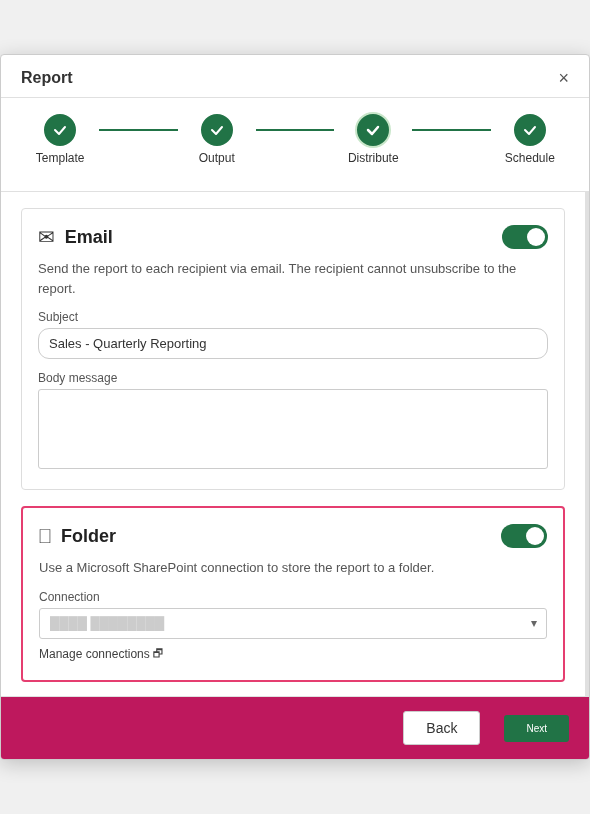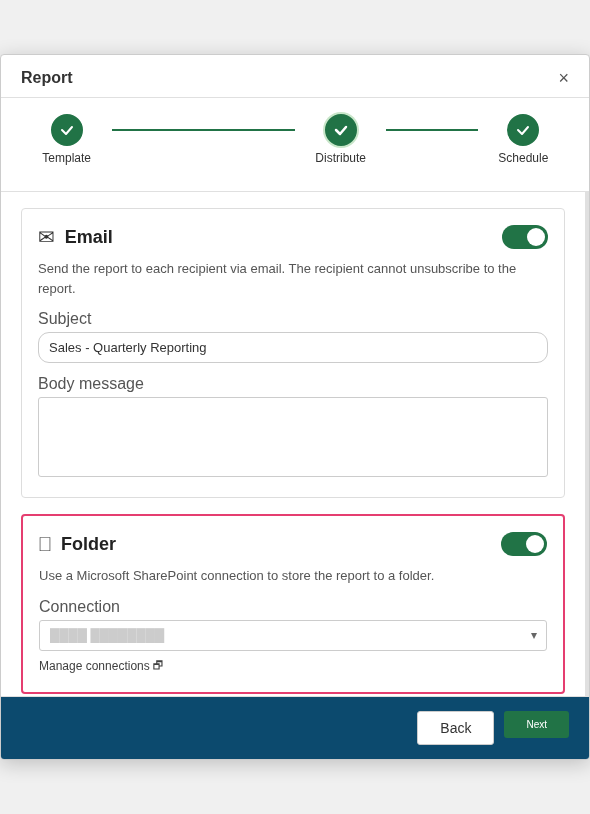--- a/index.html
+++ b/index.html
@@ -156,21 +156,21 @@
       background: #fff;
       border-radius: 50%;
     }
     .card-description {
       font-size: 13px;
       color: #555;
       margin-bottom: 12px;
       line-height: 1.5;
     }
     .field-label {
-      font-size: 16px;
+      font-size: 12px;
       color: #555;
       margin-bottom: 4px;
       font-weight: 500;
     }
     .text-input {
       width: 100%;
       border: 1px solid #ccc;
       border-radius: 11px;
       padding: 7px 10px;
       font-size: 13px;
@@ -234,25 +234,25 @@
     .blurred-text {
       color: transparent;
       text-shadow: 0 0 6px rgba(0,0,0,0.4);
       user-select: none;
       font-size: 13px;
     }
     
     .dialog-footer {
       display: flex;
       justify-content: flex-end;
-      align-items: flex-start;
-      gap: 10px;
+      align-items: center;
+      gap: 24px;
       padding: 14px 20px;
       border-top: 1px solid #e0e0e0;
-      background: #0c4a6e;
+      background: #be185d;
     }
     .btn-back {
       padding: 8px 22px;
       border: 1px solid #ccc;
       border-radius: 3px;
       background: #fff;
       font-size: 14px;
       cursor: pointer;
       color: #333;
     }
@@ -286,20 +286,28 @@
   <div class="stepper">
     <div class="step">
       <div class="step-circle">
         <svg class="check-svg" viewBox="0 0 16 16" fill="none">
           <polyline points="3,8 7,12 13,5" stroke="white" stroke-width="2" stroke-linecap="round" stroke-linejoin="round"></polyline>
         </svg>
       </div>
       <span class="step-label">Template</span>
     </div>
     <div class="step-connector"></div>
+    <div class="step">
+      <div class="step-circle">
+        <svg class="check-svg" viewBox="0 0 16 16" fill="none">
+          <polyline points="3,8 7,12 13,5" stroke="white" stroke-width="2" stroke-linecap="round" stroke-linejoin="round"></polyline>
+        </svg>
+      </div>
+      <span class="step-label">Output</span>
+    </div>
     <div class="step-connector"></div>
     <div class="step step-active">
       <div class="step-circle">
         <svg class="check-svg" viewBox="0 0 16 16" fill="none">
           <polyline points="3,8 7,12 13,5" stroke="white" stroke-width="2.5" stroke-linecap="round" stroke-linejoin="round"></polyline>
         </svg>
       </div>
       <span class="step-label">Distribute</span>
     </div>
     <div class="step-connector"></div>

